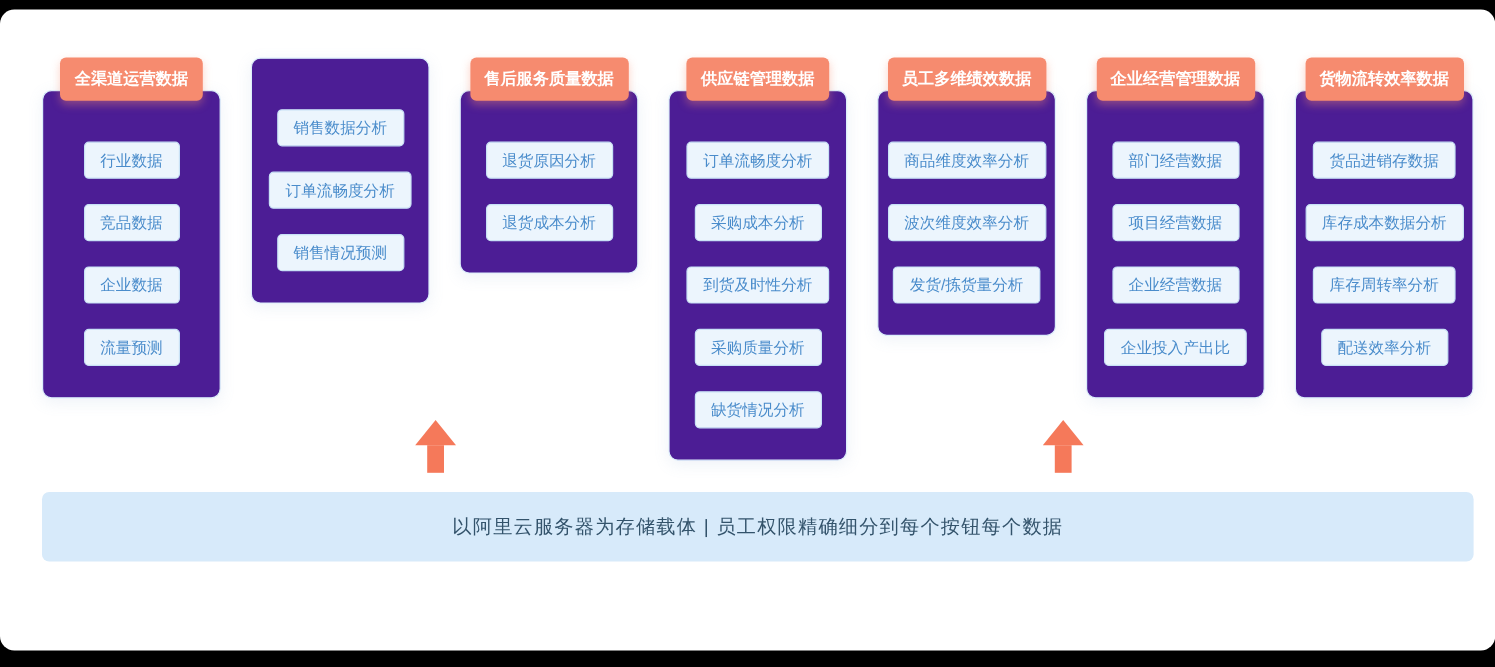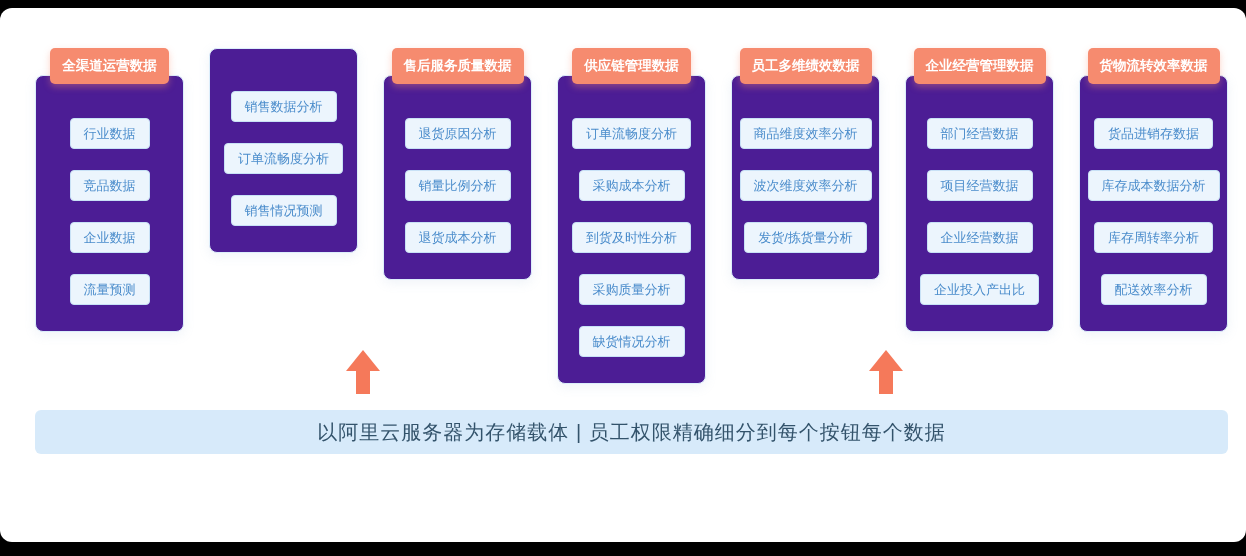--- a/index.html
+++ b/index.html
@@ -93,28 +93,28 @@
   .arrow-stem {
     width: 14px;
     height: 23px;
     background: var(--arrow, #f5795a);
   }
   .banner {
     position: absolute;
     left: 35px;
     width: 1193px;
     top: 402px;
-    height: 44px;
+    height: 58px;
     box-sizing: border-box;
     background: var(--banner-bg, #d7eafa);
     border-radius: 6px;
     display: flex;
     align-items: center;
     justify-content: center;
-    font-size: 20px;
+    font-size: 16px;
     letter-spacing: 1px;
     color: var(--banner-text, #33536b);
   }
   .arrow-left  { left: 346px; }
   .arrow-right { left: 869px; }
 </style>
 </head>
 <body>
 
 <div class="canvas">
@@ -136,21 +136,20 @@
         <div class="item">销售数据分析</div>
         <div class="item">订单流畅度分析</div>
         <div class="item">销售情况预测</div>
       </div>
     </div>
 
     <div class="column">
       <div class="badge">售后服务质量数据</div>
       <div class="card">
         <div class="item">退货原因分析</div>
-        <div class="item">销量比例分析</div>
         <div class="item">退货成本分析</div>
       </div>
     </div>
 
     <div class="column">
       <div class="badge">供应链管理数据</div>
       <div class="card">
         <div class="item">订单流畅度分析</div>
         <div class="item">采购成本分析</div>
         <div class="item">到货及时性分析</div>

